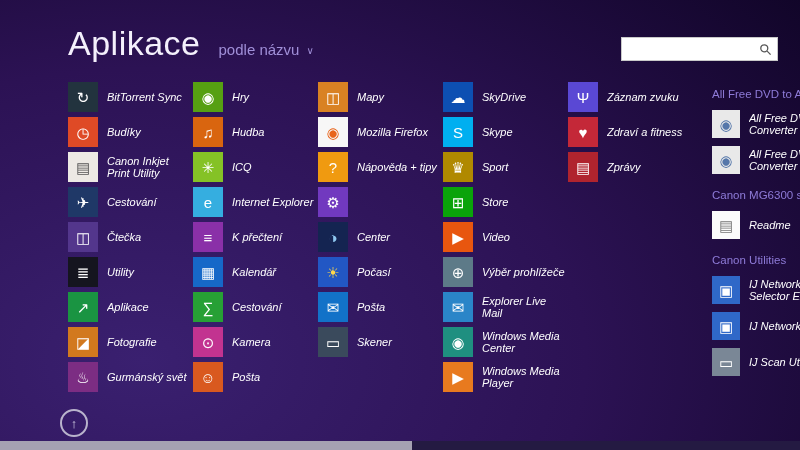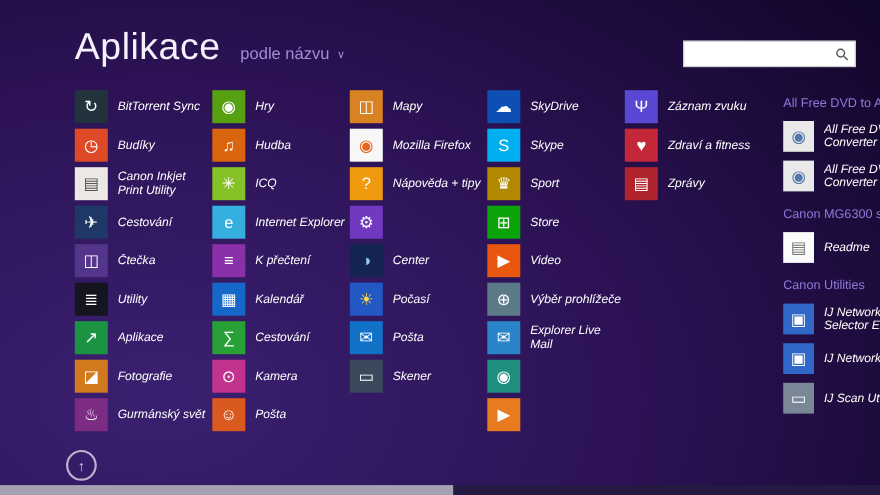--- a/index.html
+++ b/index.html
@@ -292,25 +292,27 @@
       <div class="app">
         <div class="tile" style="background: rgb(42, 133, 200);">
           <span class="glyph" style="color: rgb(255, 255, 255);">✉</span>
         </div>
         <div class="label">Explorer Live Mail</div>
       </div>
       <div class="app">
         <div class="tile" style="background: rgb(31, 143, 128);">
           <span class="glyph" style="color: rgb(255, 255, 255);">◉</span>
         </div>
+        <div class="label">Windows Media Center</div>
       </div>
       <div class="app">
         <div class="tile" style="background: rgb(232, 122, 31);">
           <span class="glyph" style="color: rgb(255, 255, 255);">▶</span>
         </div>
+        <div class="label">Windows Media Player</div>
       </div>
     </div>
   <div class="col col-4">
       <div class="app">
         <div class="tile" style="background: rgb(90, 72, 212);">
           <span class="glyph" style="color: rgb(255, 255, 255);">Ψ</span>
         </div>
         <div class="label">Záznam zvuku</div>
       </div>
       <div class="app">

